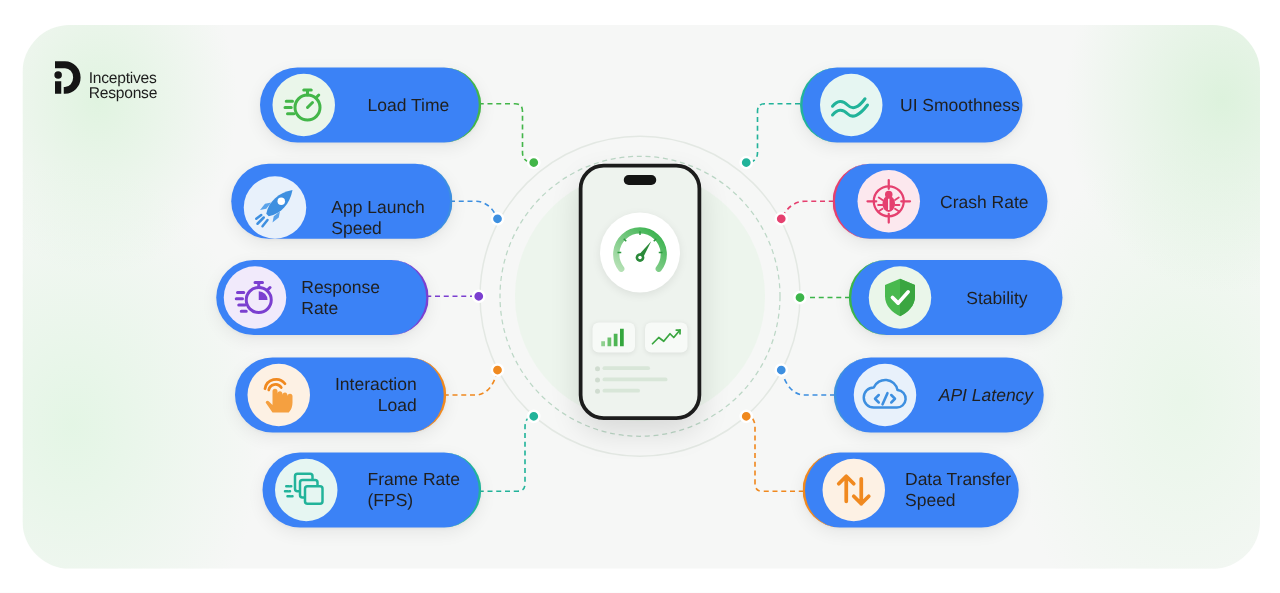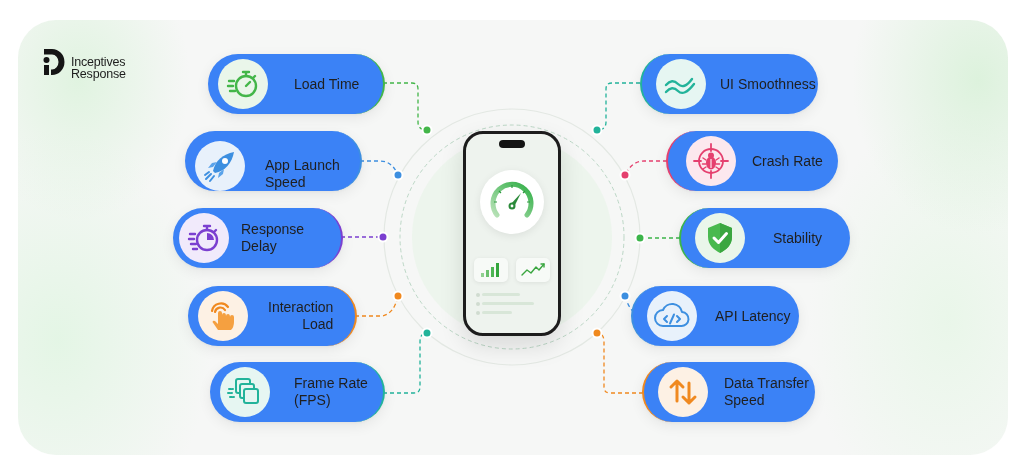--- a/index.html
+++ b/index.html
@@ -140,21 +140,21 @@
   <div class="icon-wrap" style="background:#f1eafb; margin-left:6px;">
     <svg width="38" height="38" viewBox="0 0 38 38" fill="none" stroke="#7b3fd0" stroke-width="2.4" stroke-linecap="round">
       <circle cx="22" cy="21" r="10"></circle>
       <path d="M22 11 V8 M19 7 H25 M29 13 L31 11"></path>
       <path d="M22 21 V14 A7 7 0 0 1 29 21 Z" fill="#7b3fd0" stroke="none"></path>
       <path d="M5 15 H10 M4 20 H9 M6 25 H11 M8 30 H12"></path>
     </svg>
   </div>
   <div class="label" style="margin-left:12px;">
     <div>Response</div>
-    <div>Delay</div>
+    <div>Rate</div>
   </div>
 </div>
 
 <div class="card left" style="left:188px; top:286px; width:169px;text-align:right; --c:#f0891f;">
   <div class="icon-wrap" style="background:#fdf1e4;">
     <svg width="38" height="38" viewBox="0 0 38 38">
       <path d="M8 14 A9 9 0 0 1 24 10" fill="none" stroke="#f0891f" stroke-width="2.2" stroke-linecap="round"></path>
       <path d="M11 15 A5.5 5.5 0 0 1 21 13" fill="none" stroke="#f0891f" stroke-width="2.2" stroke-linecap="round"></path>
       <path d="M14 16 V27 L11 24 Q9 23 8.5 25 L14 33 H27 Q30 30 30 25 V20 Q30 18 28 18 Q26 18 26 20 Q26 17 24 17 Q22 17 22 19 Q22 16 20 16 Q18 16 18 18 V16 Q18 14 16 14 Q14 14 14 16 Z" fill="#f5a040"></path>
     </svg>
@@ -214,21 +214,21 @@
       <path d="M19 4 L31 9 V18 C31 26 25 31 19 34 C13 31 7 26 7 18 V9 Z" fill="#49b94f"></path>
       <path d="M19 4 L31 9 V18 C31 26 25 31 19 34 Z" fill="#3aa640"></path>
       <path d="M13 19 L17.5 23.5 L25.5 14.5" fill="none" stroke="#ffffff" stroke-width="3" stroke-linecap="round" stroke-linejoin="round"></path>
     </svg>
   </div>
   <div class="label" style="margin-left:28px;text-align:center;">
     <div>Stability</div>
   </div>
 </div>
 
-<div class="card right" style="left:631px; top:286px; width:168px; --c:#3d8fe0;">
+<div class="card right" style="left:667px; top:286px; width:168px;font-style:italic; --c:#3d8fe0;">
   <div class="icon-wrap" style="background:#e8f1fb; margin-left:14px;">
     <svg width="40" height="40" viewBox="0 0 40 40" fill="none" stroke="#3d8fe0" stroke-width="2" stroke-linecap="round" stroke-linejoin="round">
       <path d="M11 30 H29 A7 7 0 0 0 30 16 A10 10 0 0 0 11 14 A8 8 0 0 0 11 30 Z"></path>
       <path d="M15 20 L12 23 L15 26 M25 20 L28 23 L25 26 M22 18.5 L18 27.5"></path>
     </svg>
   </div>
   <div class="label" style="margin-left:18px;">
     <div>API Latency</div>
   </div>
 </div>

